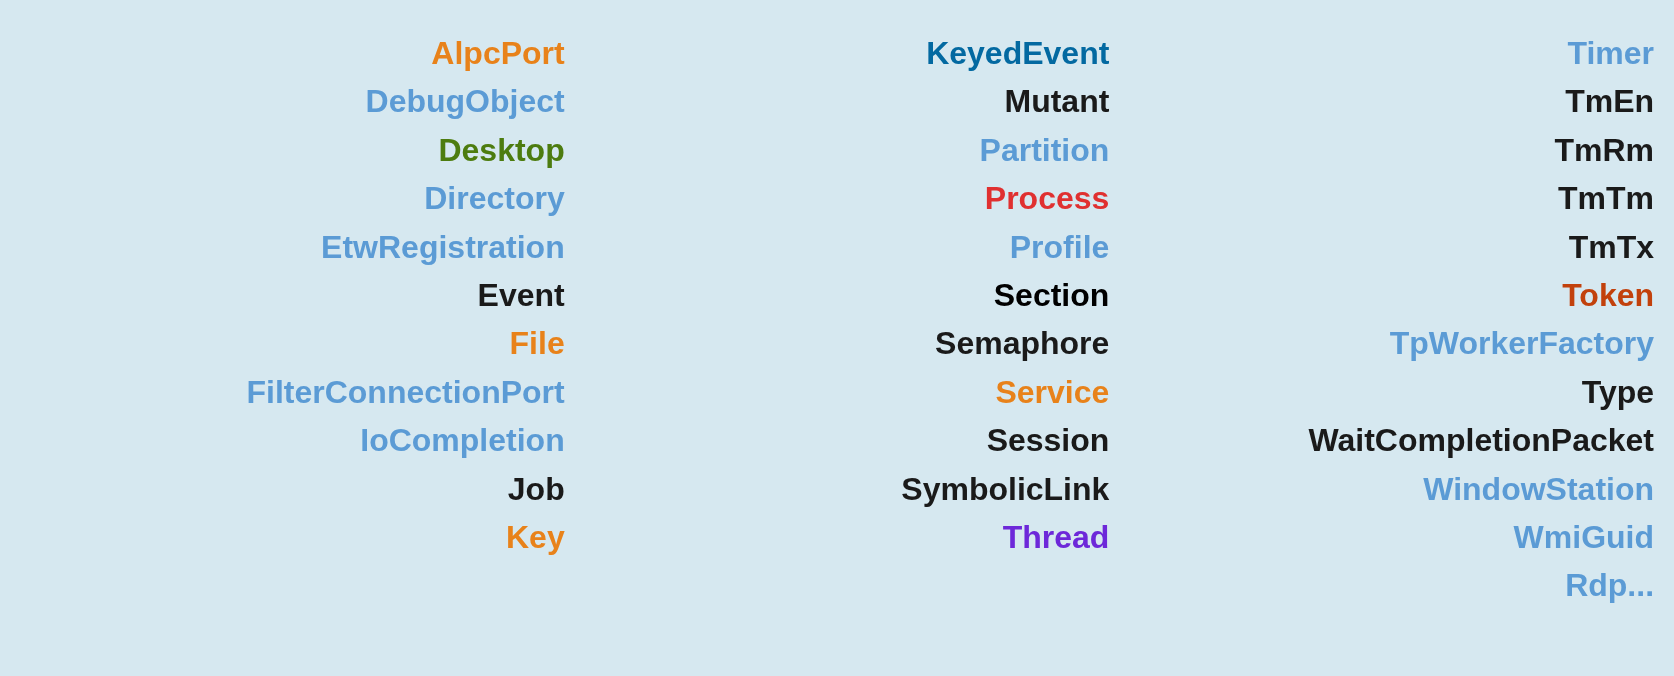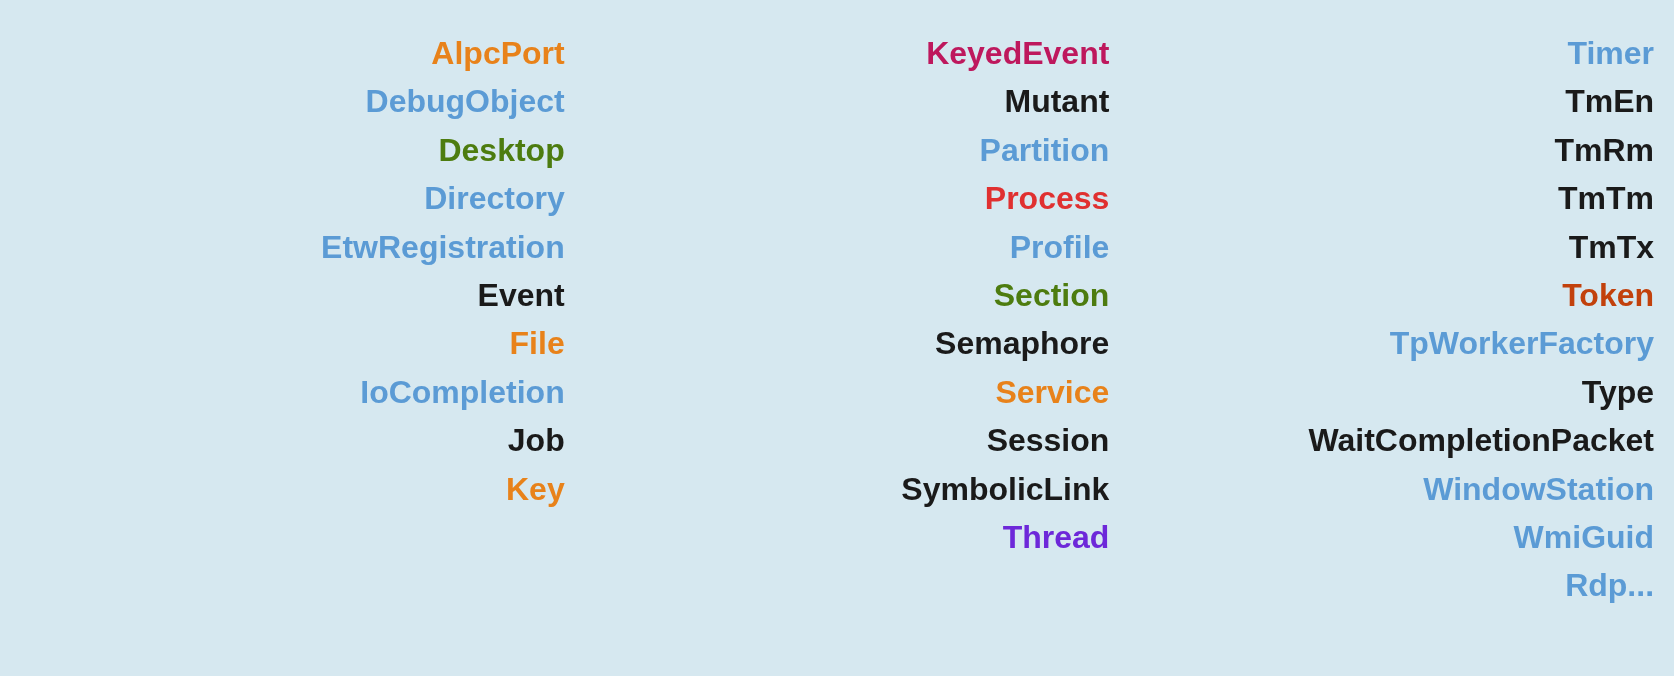--- a/index.html
+++ b/index.html
@@ -41,31 +41,32 @@
 
 <div class="columns-container">
     <div class="column">
       <span class="item color-orange" style="color: rgb(232, 130, 26);">AlpcPort</span>
       <span class="item color-blue" style="color: rgb(91, 155, 213);">DebugObject</span>
       <span class="item color-blue" style="color: #4d7c0f;">Desktop</span>
       <span class="item color-blue" style="color: rgb(91, 155, 213);">Directory</span>
       <span class="item color-blue" style="color: rgb(91, 155, 213);">EtwRegistration</span>
       <span class="item color-black" style="color: rgb(26, 26, 26);">Event</span>
       <span class="item color-orange" style="color: rgb(232, 130, 26);">File</span>
+      <span class="item color-blue" style="color: rgb(91, 155, 213);">FilterConnectionPort</span>
       <span class="item color-blue" style="color: rgb(91, 155, 213);">IoCompletion</span>
       <span class="item color-black" style="color: rgb(26, 26, 26);">Job</span>
       <span class="item color-orange" style="color: rgb(232, 130, 26);">Key</span>
     </div>
     <div class="column">
-      <span class="item color-blue" style="color: #be185d; margin-left: 32px;">KeyedEvent</span>
+      <span class="item color-blue" style="color: #0369a1; margin-left: 32px;">KeyedEvent</span>
       <span class="item color-black" style="color: rgb(26, 26, 26);">Mutant</span>
       <span class="item color-blue" style="color: rgb(91, 155, 213);">Partition</span>
       <span class="item color-red" style="color: rgb(224, 48, 48);">Process</span>
       <span class="item color-blue" style="color: rgb(91, 155, 213);">Profile</span>
-      <span class="item color-black" style="color: #4d7c0f;">Section</span>
+      <span class="item color-black" style="color: #000000;">Section</span>
       <span class="item color-black" style="color: rgb(26, 26, 26);">Semaphore</span>
       <span class="item color-orange" style="color: rgb(232, 130, 26);">Service</span>
       <span class="item color-black" style="color: rgb(26, 26, 26);">Session</span>
       <span class="item color-black" style="color: rgb(26, 26, 26);">SymbolicLink</span>
       <span class="item color-red" style="color: #6d28d9;">Thread</span>
     </div>
     <div class="column">
       <span class="item color-blue" style="color: rgb(91, 155, 213);">Timer</span>
       <span class="item color-black" style="color: rgb(26, 26, 26);">TmEn</span>
       <span class="item color-black" style="color: rgb(26, 26, 26);">TmRm</span>

